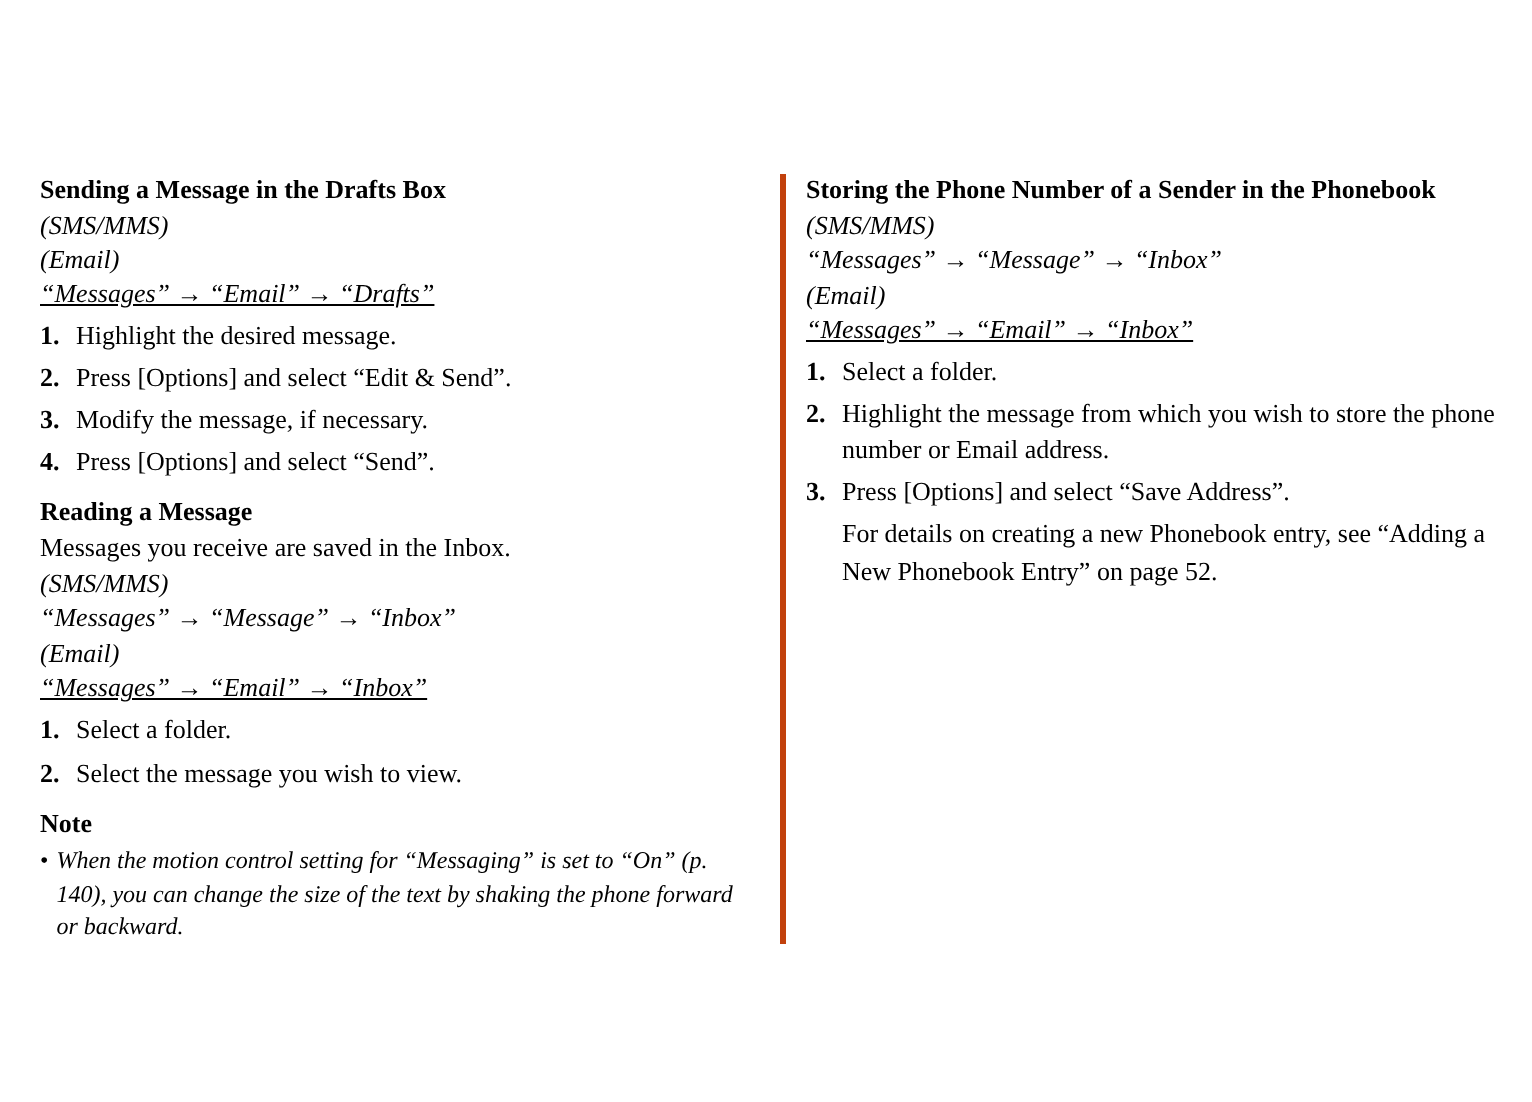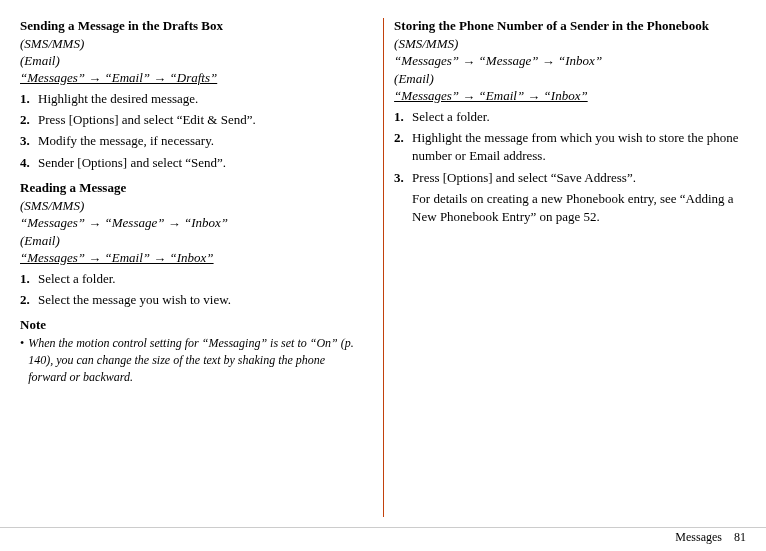--- a/index.html
+++ b/index.html
@@ -15,39 +15,40 @@
       font-family: "Times New Roman", Times, serif;
       font-size: 13px;
       color: #000000;
       overflow: hidden;
     }
 
     .page-container {
       width: 766px;
       height: 551px;
       display: flex;
-      flex-direction: column;
+      flex-direction: row;
       position: relative;
+      align-items: center;
     }
 
     .content-area {
       display: flex;
       flex: 1;
       padding: 18px 20px 10px 20px;
     }
 
     .left-column {
       width: 370px;
       padding-right: 20px;
     }
 
     .right-column {
       width: 370px;
       padding-left: 10px;
-      border-left: 1px solid #c2410c;
+      border-left: 3px solid #c2410c;
     }
 
     .section-title {
       font-weight: bold;
       font-size: 13px;
       margin-bottom: 2px;
     }
 
     .italic-path {
       font-style: italic;
@@ -147,27 +148,28 @@
           <li>
             <span class="num">2.</span>
             <span class="li-content">Press [Options] and select “Edit &amp; Send”.</span>
           </li>
           <li>
             <span class="num">3.</span>
             <span class="li-content">Modify the message, if necessary.</span>
           </li>
           <li>
             <span class="num">4.</span>
-            <span class="li-content">Sender [Options] and select “Send”.</span>
+            <span class="li-content">Press [Options] and select “Send”.</span>
           </li>
         </ol>
       </div>
 
       <div class="mb8">
         <div class="section-title">Reading a Message</div>
+        <div class="mb2">Messages you receive are saved in the Inbox.</div>
         <div class="italic-path">(SMS/MMS)</div>
         <div class="italic-path mb2">“Messages” → “Message” → “Inbox”</div>
         <div class="italic-path">(Email)</div>
         <div class="italic-path mb4">“Messages” → “Email” → “Inbox”</div>
 
         <ol class="numbered-list">
           <li>
             <span class="num">1.</span>
             <span class="li-content">Select a folder.</span>
           </li>

